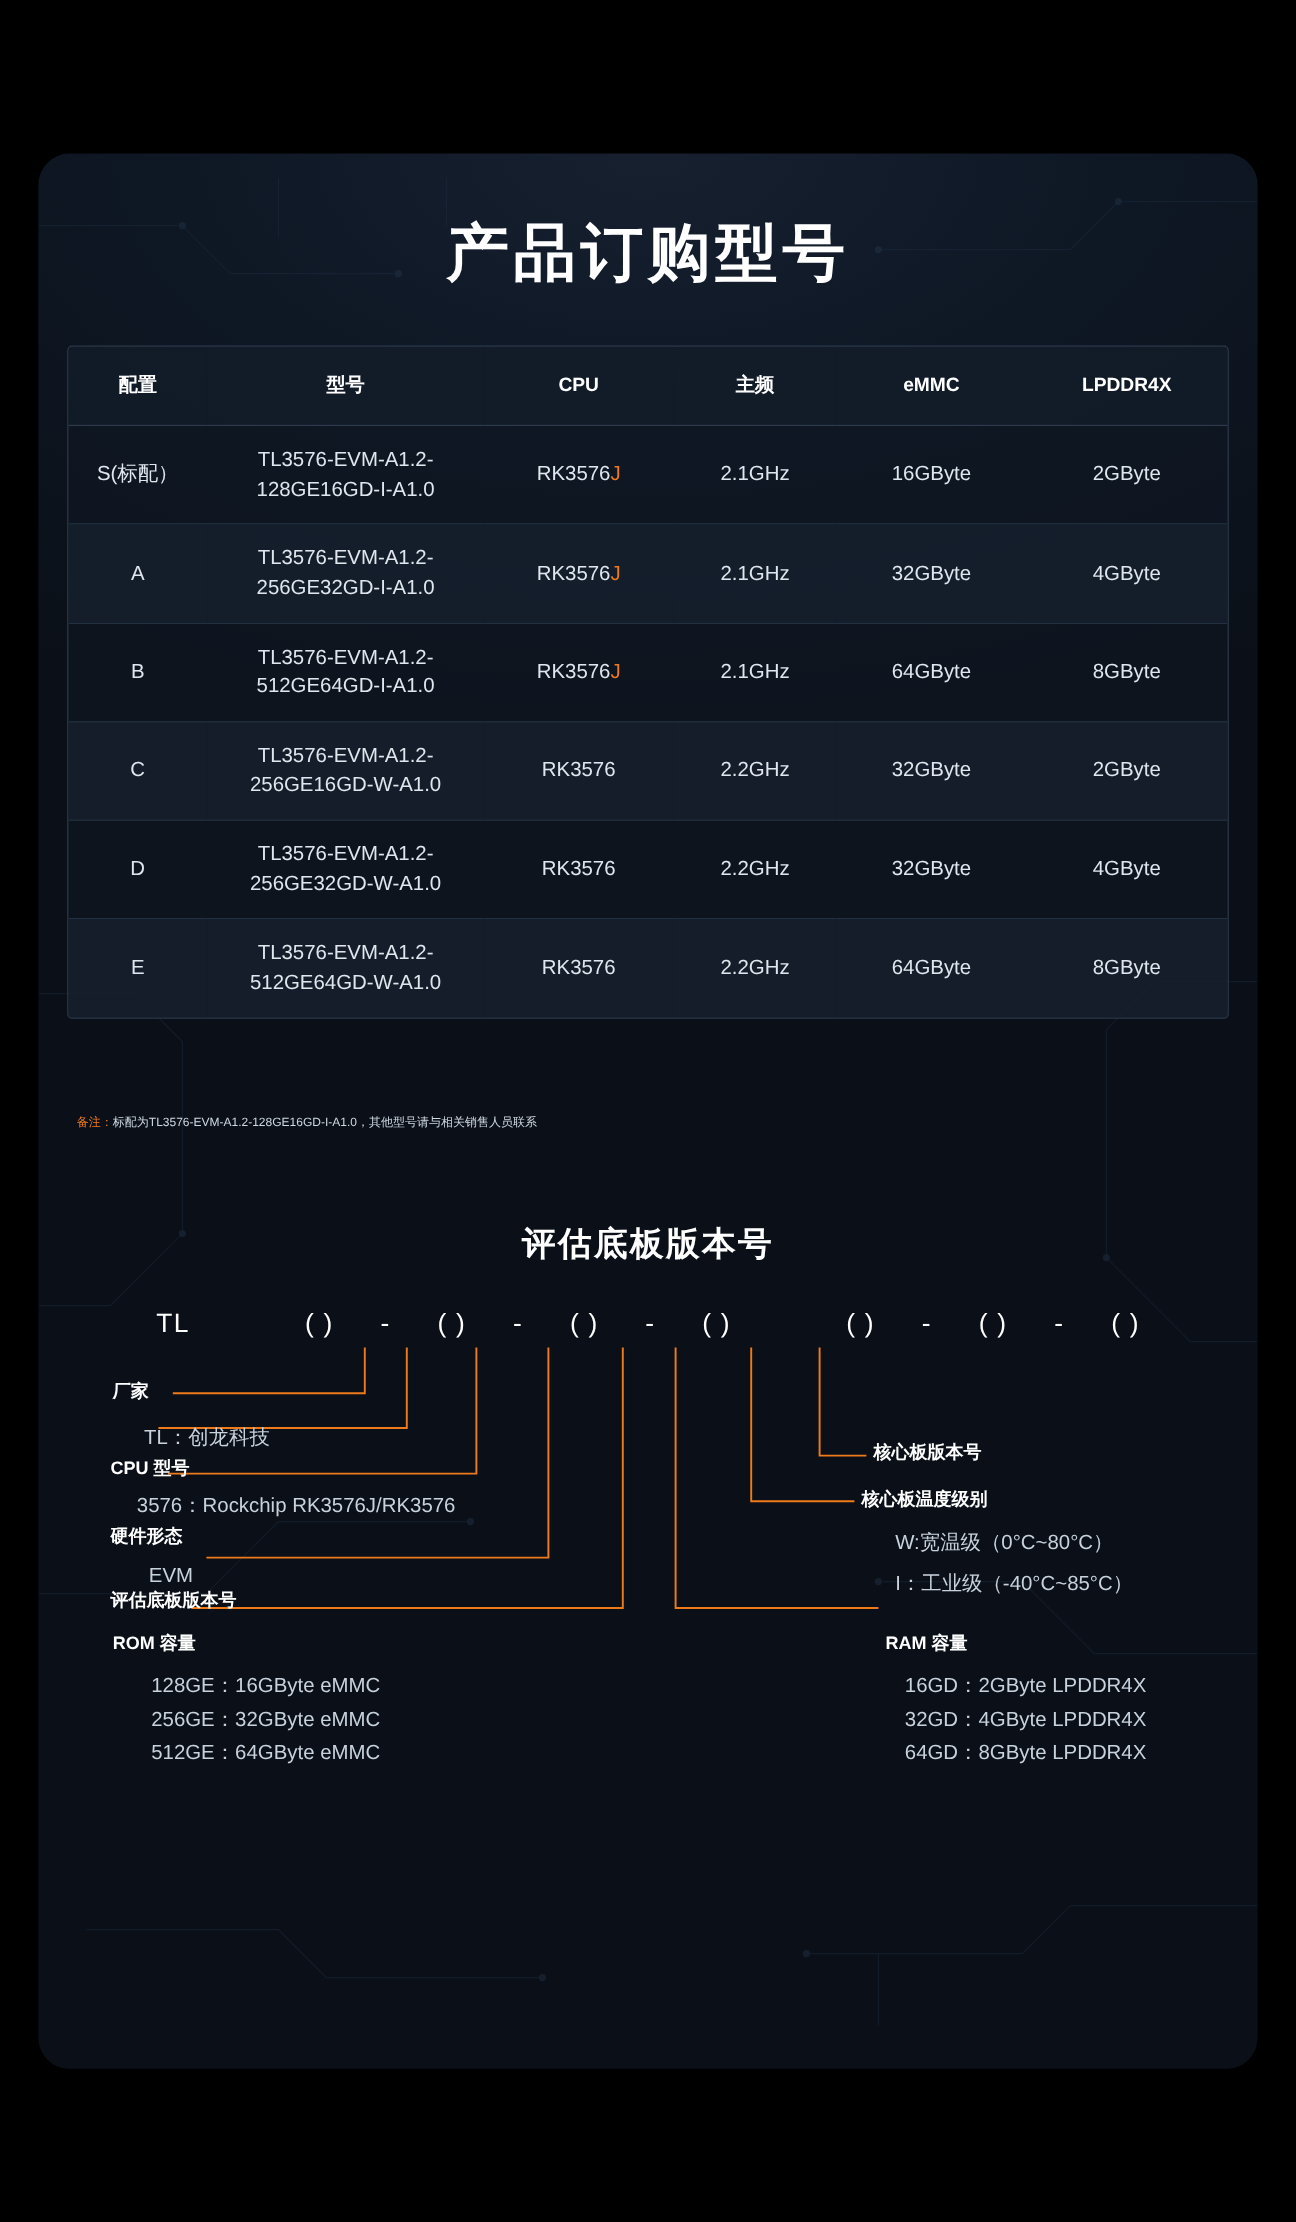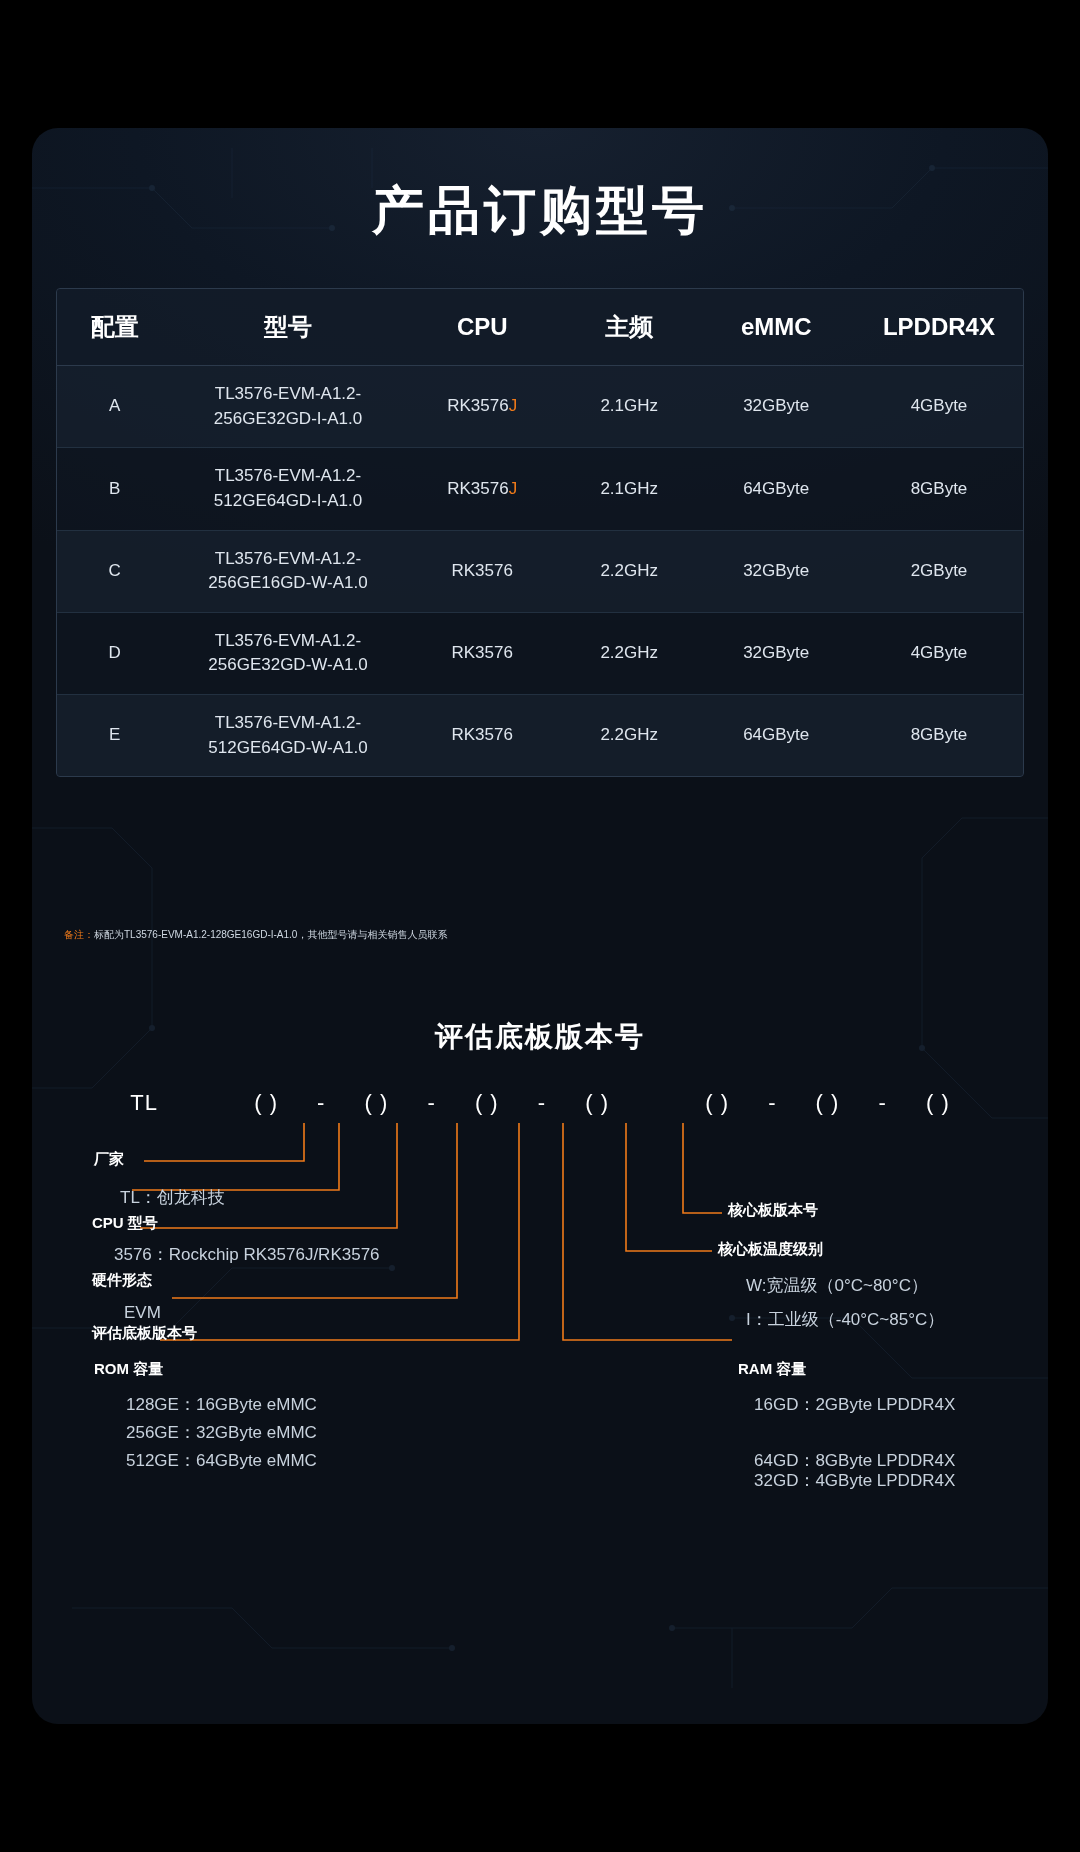--- a/index.html
+++ b/index.html
@@ -53,21 +53,21 @@
     overflow: hidden;
     background: rgba(16,24,36,0.5);
   }
   table {
     width: 100%;
     border-collapse: collapse;
     table-layout: fixed;
   }
   thead th {
     color: #ffffff;
-    font-size: 24px;
+    font-size: 16px;
     font-weight: bold;
     padding: 22px 4px;
     text-align: center;
     border-bottom: 1px solid #2c3a4c;
     background: rgba(20,30,44,0.6);
   }
   tbody td {
     color: #dfe6ee;
     font-size: 17px;
     text-align: center;
@@ -182,20 +182,28 @@
           <tr>
             <th>配置</th>
             <th>型号</th>
             <th>CPU</th>
             <th>主频</th>
             <th>eMMC</th>
             <th>LPDDR4X</th>
           </tr>
         </thead>
         <tbody>
+          <tr>
+            <td>S(标配）</td>
+            <td class="model">TL3576-EVM-A1.2-128GE16GD-I-A1.0</td>
+            <td><span>RK3576</span><span class="j">J</span></td>
+            <td>2.1GHz</td>
+            <td>16GByte</td>
+            <td>2GByte</td>
+          </tr>
           <tr class="alt">
             <td>A</td>
             <td class="model">TL3576-EVM-A1.2-256GE32GD-I-A1.0</td>
             <td><span>RK3576</span><span class="j">J</span></td>
             <td>2.1GHz</td>
             <td>32GByte</td>
             <td>4GByte</td>
           </tr>
           <tr>
             <td>B</td>
@@ -295,17 +303,17 @@
     <div class="sub" style="left:94px; top:1321px;">512GE：64GByte eMMC</div>
 
     <div class="lbl bold" style="left:696px; top:1073px;">核心板版本号</div>
 
     <div class="lbl bold" style="left:686px; top:1112px;">核心板温度级别</div>
     <div class="sub" style="left:714px; top:1146px;">W:宽温级（0°C~80°C）</div>
     <div class="sub" style="left:714px; top:1180px;">I：工业级（-40°C~85°C）</div>
 
     <div class="lbl bold" style="left:706px; top:1232px;">RAM 容量</div>
     <div class="sub" style="left:722px; top:1265px;">16GD：2GByte LPDDR4X</div>
-    <div class="sub" style="left:722px; top:1293px;margin-top:48px;">32GD：4GByte LPDDR4X</div>
+    <div class="sub" style="left:722px; top:1293px;">32GD：4GByte LPDDR4X</div>
     <div class="sub" style="left:722px; top:1321px;">64GD：8GByte LPDDR4X</div>
 
   </div>
 </div>
 
 </body></html>

